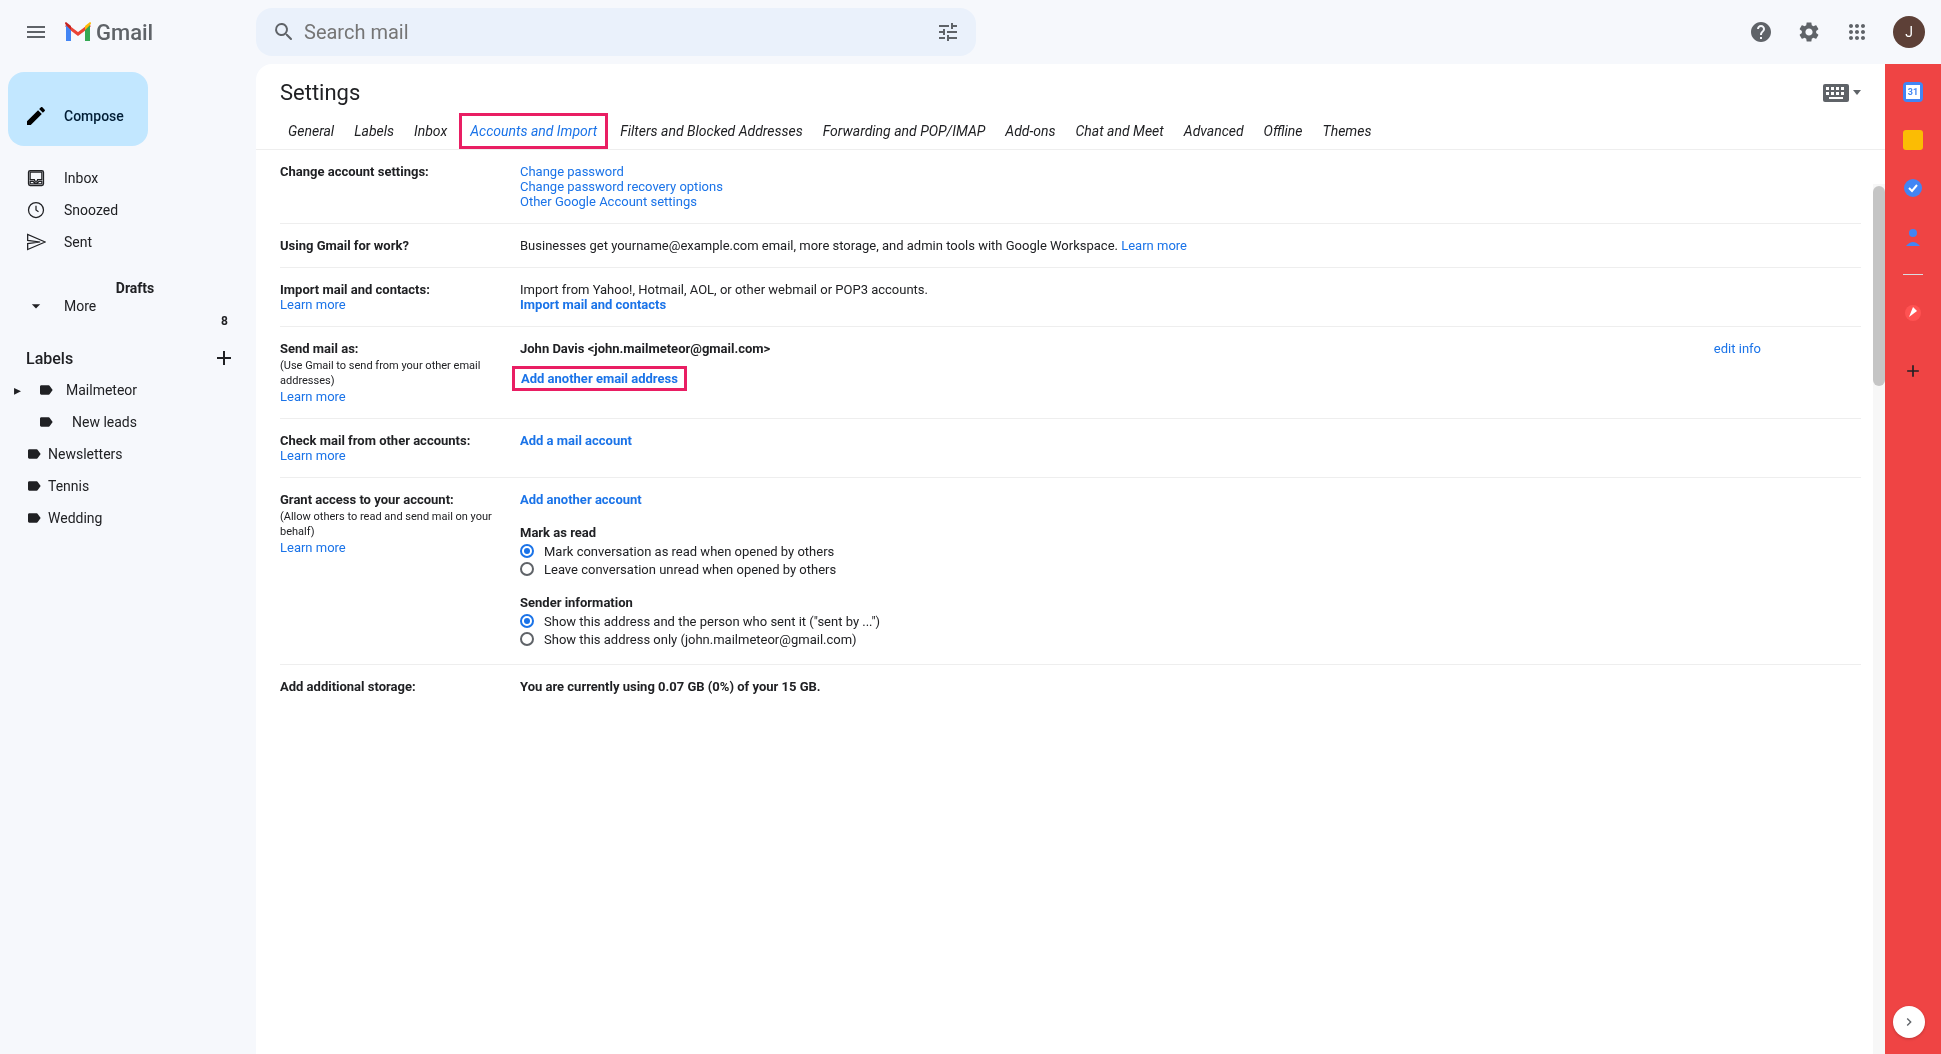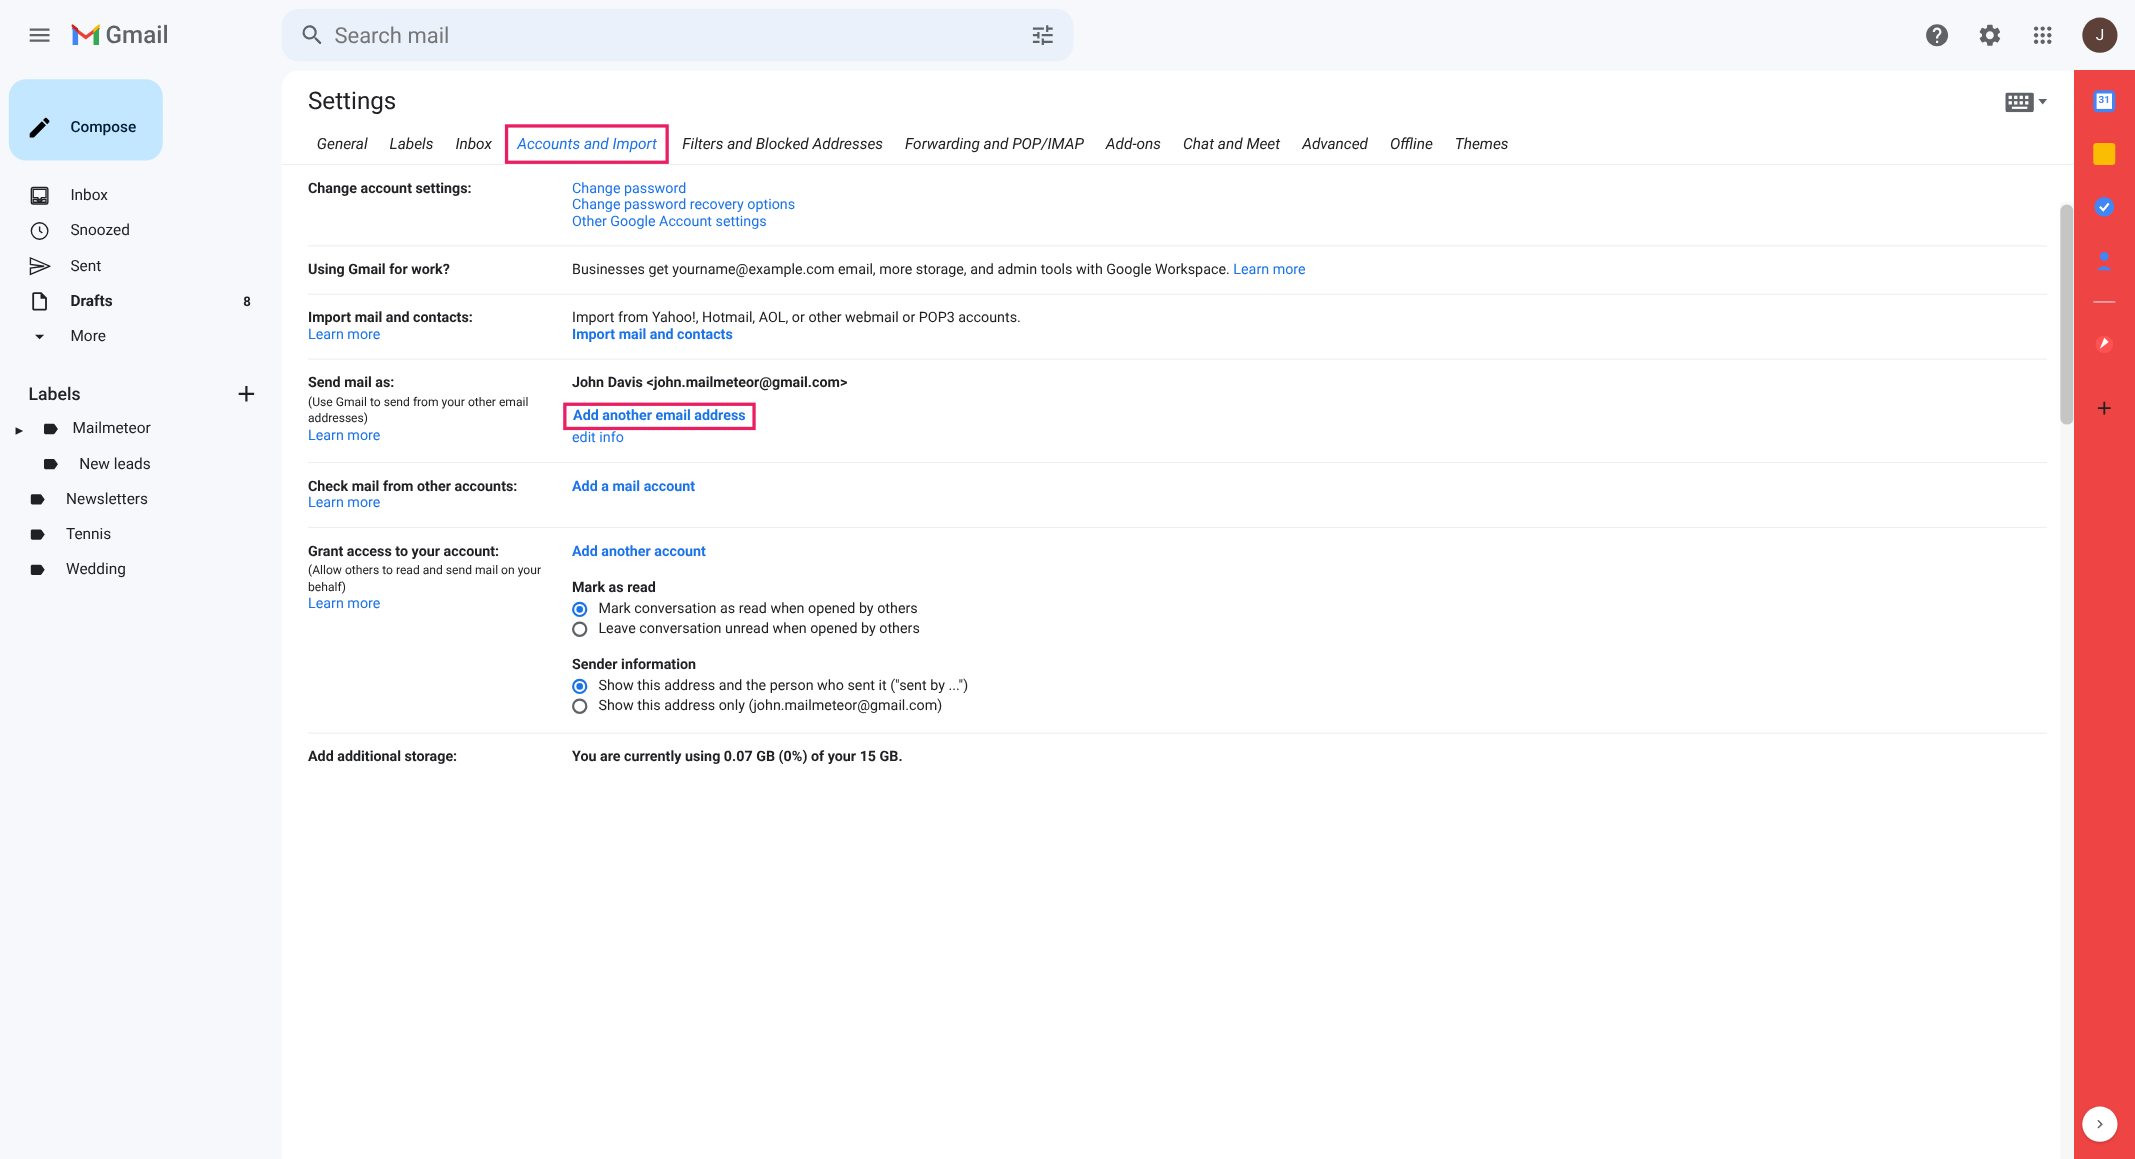--- a/index.html
+++ b/index.html
@@ -21,27 +21,27 @@
 .icon-btn svg { width: 24px; height: 24px; fill: #5f6368; }
 .avatar { width: 32px; height: 32px; border-radius: 50%; background: #5d4037; color: white; display: flex; align-items: center; justify-content: center; font-size: 14px; margin-left: 8px;}
 
 
 .body { display: flex; flex: 1; overflow: hidden; }
 .sidebar { width: 256px; padding: 8px 0; }
 .compose-btn { margin: 0 0 16px 8px; background: #c2e7ff; border: none; border-radius: 16px; padding: 32px 24px 18px 16px; display: flex; align-items: center; gap: 16px; font-size: 14px; font-weight: 500; cursor: pointer; color: #001d35;}
 .compose-btn svg { width: 24px; height: 24px; }
 .nav-item { display: flex; align-items: center; padding: 4px 12px 4px 26px; height: 32px; border-radius: 0 16px 16px 0; cursor: pointer; gap: 18px; color: #202124; }
 .nav-item svg { width: 20px; height: 20px; fill: #202124; }
-.nav-item.bold { font-weight: 700; }
+.nav-item.bold { font-weight: 700; flex-direction: column; }
 .nav-item .count { margin-left: auto; margin-right: 16px; font-size: 12px; font-weight: 700;}
 .labels-header { display: flex; align-items: center; justify-content: space-between; padding: 0 16px 0 26px; margin-top: 20px; }
 .labels-header-text { font-weight: 500; font-size: 16px; }
 .label-item { display: flex; align-items: center; padding: 4px 12px 4px 14px; height: 32px; cursor: pointer; gap: 12px; }
 .label-item.sub { padding-left: 38px; gap: 18px;}
-.label-item.nosub { padding-left: 26px; gap: 18px;}
+.label-item.nosub { padding-left: 26px; gap: 6px;}
 .label-icon { width: 16px; height: 16px; }
 .caret { width: 12px; display:inline-block;}
 
 .main { flex: 1; background: white; border-radius: 16px 0 0 0; margin-right: 56px; overflow: hidden; display: flex; flex-direction: column; position: relative;}
 .settings-header { display: flex; align-items: center; justify-content: space-between; padding: 16px 24px 8px 24px; }
 .settings-title { font-size: 22px; color: #202124; }
 .lang-select { display: flex; align-items: center; gap: 4px; }
 .dropdown-caret { width: 0; height: 0; border-left: 4px solid transparent; border-right: 4px solid transparent; border-top: 5px solid #5f6368; }
 
 .tabs { display: flex; flex-wrap: wrap; padding: 0 24px; border-bottom: 1px solid #eee; gap: 4px; font-style: italic;}
@@ -51,21 +51,21 @@
 
 .settings-content { flex: 1; overflow-y: auto; padding: 0 24px; font-size: 13px; }
 .setting-row { display: flex; padding: 14px 0; border-bottom: 1px solid #eee; }
 .setting-label { width: 240px; flex-shrink: 0; padding-right: 10px;}
 .setting-label-title { font-weight: 700; font-size: 13px; }
 .setting-label-sub { font-size: 11px; color: #202124; margin-top: 2px; line-height: 1.4;}
 .setting-value { flex: 1; }
 .link { color: #1a73e8; cursor: pointer; }
 .link-bold { color: #1a73e8; font-weight: 700; cursor: pointer; }
 .learn-more { color: #1a73e8; cursor: pointer; font-size: 13px; font-weight: 400;}
-.send-as-row { display: flex; align-items: flex-start; flex-direction: column; }
+.send-as-row { display: flex; align-items: flex-start; }
 .send-as-content { flex: 1; }
 .edit-info { color: #1a73e8; cursor: pointer; margin-right: 100px;}
 .add-email-box { border: 3px solid #e91e63; display: inline-block; padding: 2px 6px; margin-top: 10px; margin-left: -8px;}
 .radio-row { display: flex; align-items: center; gap: 10px; margin: 3px 0; font-size: 13px;}
 .radio { width: 14px; height: 14px; border: 2px solid #5f6368; border-radius: 50%; position: relative; flex-shrink: 0;}
 .radio.checked { border-color: #1a73e8; }
 .radio.checked::after { content: ''; position: absolute; top: 2px; left: 2px; width: 6px; height: 6px; background: #1a73e8; border-radius: 50%; }
 .section-sub { font-weight: 700; margin: 4px 0;}
 
 

